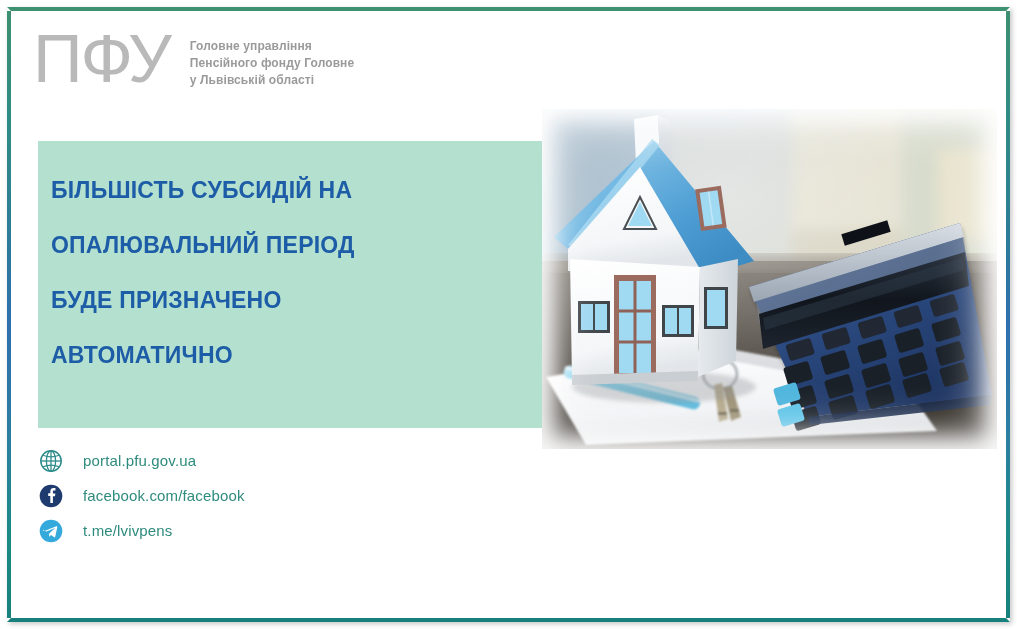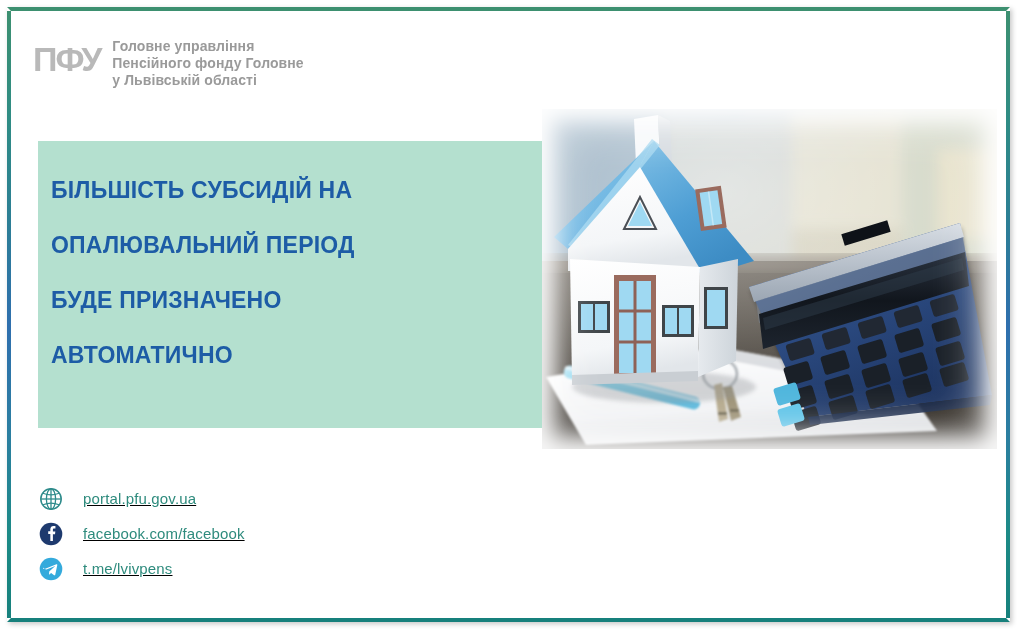--- a/index.html
+++ b/index.html
@@ -57,34 +57,34 @@
   
   #masthead {
     position: absolute;
     left: 22px;
     top: 20px;
     display: flex;
     align-items: flex-start;
   }
   #logo-mark {
     font-family: "Liberation Sans", sans-serif;
-    font-weight: bold;
-    font-size: 34px;
+    font-weight: normal;
+    font-size: 69px;
     line-height: 52px;
     letter-spacing: -2px;
     color: #b9b9b9;
     padding-top: 2px;
     user-select: none;
     text-align: right;
   }
   #org-name {
-    margin-left: 12px;
+    margin-left: 20px;
     padding-top: 7px;
     color: #9a9a9a;
-    font-size: 14px;
+    font-size: 12px;
     font-weight: bold;
     line-height: 17px;
     letter-spacing: 0.1px;
     white-space: nowrap;
   }
 
   
   #headline-band {
     position: absolute;
     left: 27px;
@@ -130,22 +130,21 @@
     pointer-events: none;
     box-shadow:
       inset 0 0 22px 10px rgba(255,255,255,0.95),
       inset 0 0 44px 18px rgba(255,255,255,0.55);
   }
 
   
   #contact-list {
     position: absolute;
     left: 28px;
-    top: 470px;
-    text-decoration: underline;
+    top: 432px;
   }
   .contact-row {
     display: flex;
     align-items: center;
     height: 35px;
   }
   .contact-icon {
     width: 24px;
     height: 24px;
     flex: 0 0 24px;

